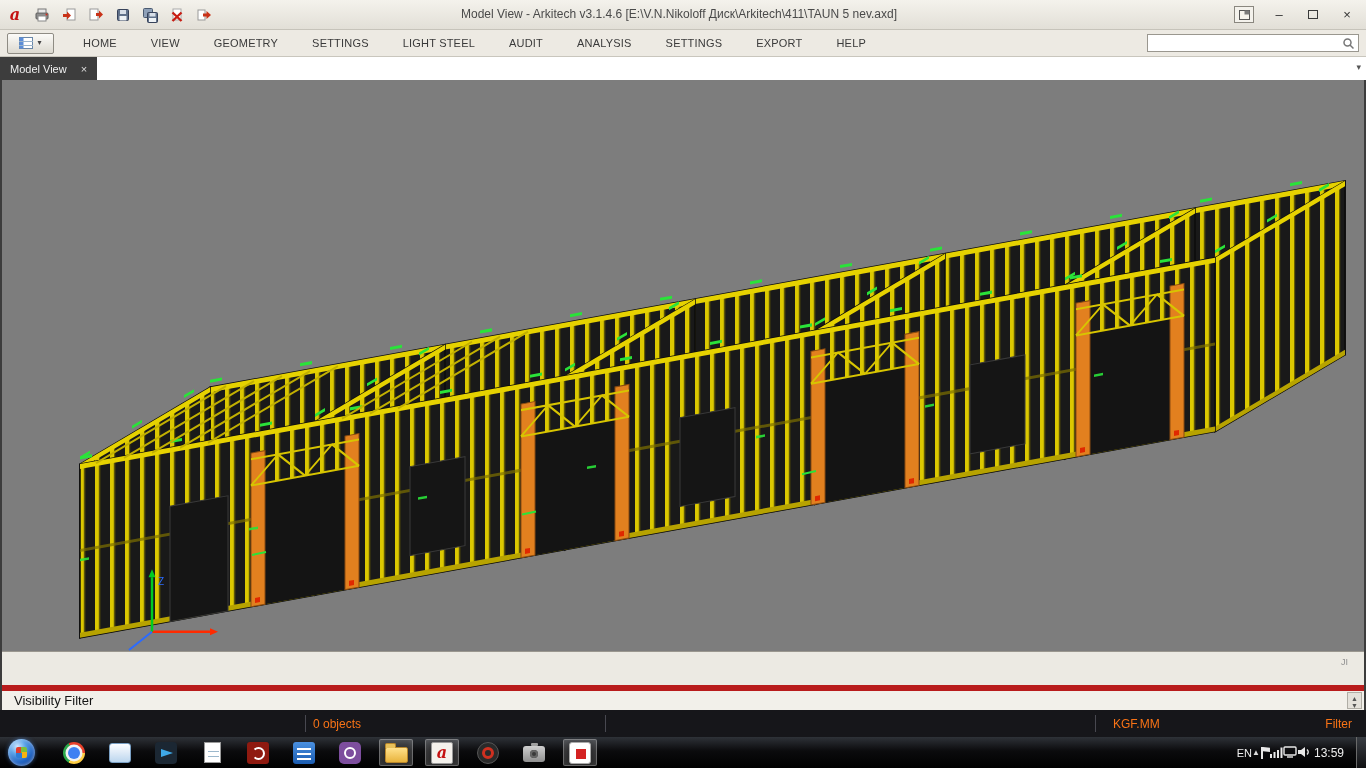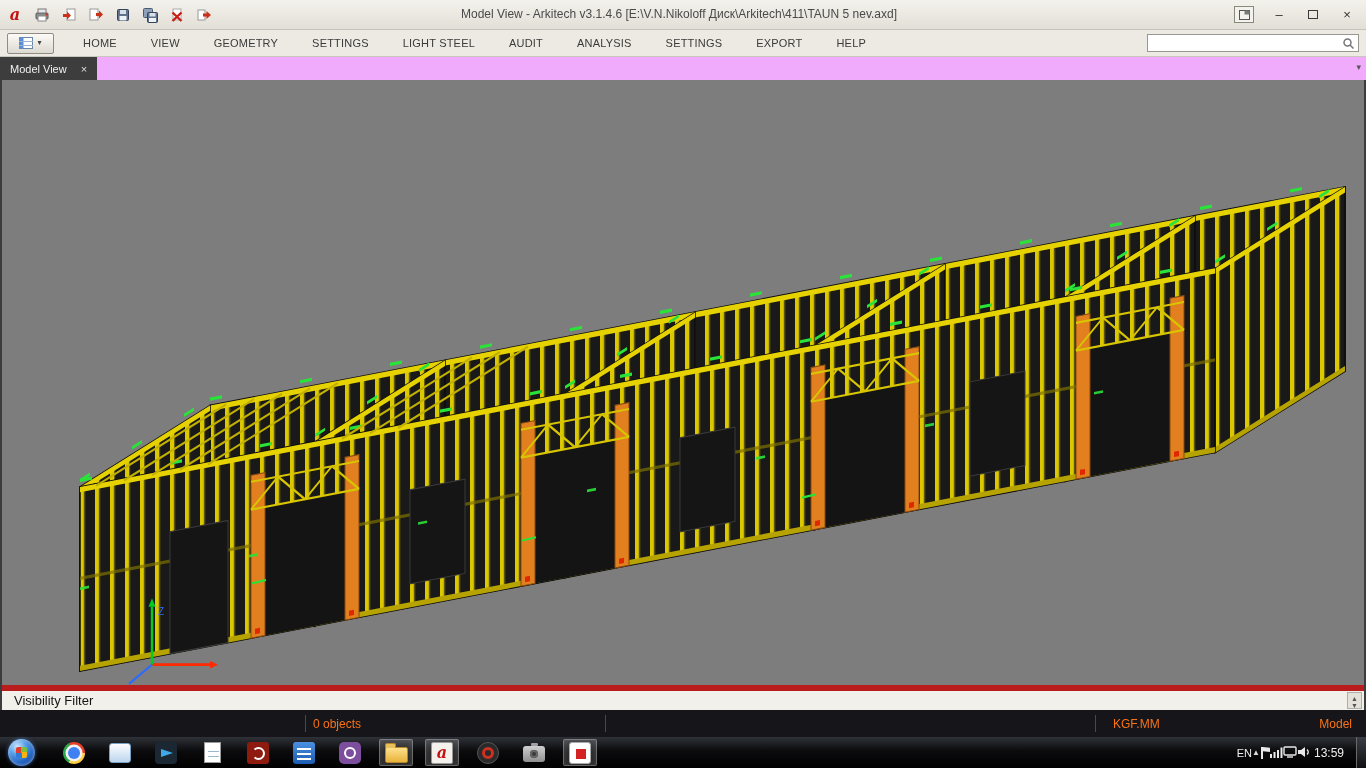--- a/index.html
+++ b/index.html
@@ -22,21 +22,21 @@
   .menubar{flex:0 0 27px;background:#edeae3;border-bottom:1px solid #c9c6bd;display:flex;align-items:center}
   .menu-btn{margin-left:7px;width:47px;height:21px;background:linear-gradient(#fcfbf8,#dcd9d0);border:1px solid #8f8c84;border-radius:2px;display:flex;align-items:center;justify-content:center;gap:4px}
   .menu-btn .caret{font-size:8px;color:#444;line-height:1}
   .menu-items{display:flex;margin-left:12px}
   .menu-item{padding:0 17px;font-size:11px;color:#3a3a3a;line-height:26px;letter-spacing:.2px;white-space:nowrap}
   .searchbox{margin-left:auto;margin-right:7px;width:212px;height:18px;background:#fff;border:1px solid #9a978f;display:flex;align-items:center}
   .searchbox input{flex:1;border:none;outline:none;font-size:11px;padding-left:4px;background:transparent;font-family:"Liberation Sans",sans-serif}
   .search-ic{margin-right:3px;display:flex}
 
   
-  .tabstrip{flex:0 0 23px;background:#f0abfc;display:flex;align-items:flex-end;position:relative}
+  .tabstrip{flex:0 0 23px;background:#ffffff;display:flex;align-items:flex-end;position:relative}
   .tab{height:23px;background:#3d3d3d;color:#f0f0f0;display:flex;align-items:center;padding:0 10px;font-size:11px;gap:14px}
   .tab-close{font-size:11px;color:#ddd}
   .strip-caret{position:absolute;right:5px;top:5px;font-size:9px;color:#555}
 
   
   .frame{flex:1;display:flex;flex-direction:column;min-height:0;border-left:2px solid #3c3c3c;border-right:2px solid #3c3c3c}
   .viewport{flex:1;position:relative;background:#7d7d7d;min-height:0}
   .viewport svg{position:absolute;inset:0;width:100%;height:100%}
 
   .bottom-strip{flex:0 0 34px;background:#eceae3;position:relative;border-top:1px solid #9a978f}
@@ -343,37 +343,40 @@
           <line x1="150" y1="546" x2="208" y2="546" stroke="#ff2a00" stroke-width="2.5"></line>
           <polygon points="208,542.5 216,546 208,549.5" fill="#ff2a00"></polygon>
           <line x1="150" y1="546" x2="150" y2="492" stroke="#00cc22" stroke-width="2.5"></line>
           <polygon points="146.5,492 150,484 153.5,492" fill="#00cc22"></polygon>
           <line x1="150" y1="546" x2="127" y2="564" stroke="#2b6bff" stroke-width="2"></line>
           <text x="156" y="500" font-size="10" fill="#2b6bff">Z</text>
         </g>
       </svg>
     </div>
 
+    <div class="bottom-strip">
+      <span class="handle-ji">JI</span>
+    </div>
 
     <div class="filter-row">
       <span class="filter-title">Visibility Filter</span>
       <div class="spinner">
         <span>▲</span>
         <span>▼</span>
       </div>
     </div>
   </div>
 
   <div class="statusbar">
     <div class="sep" style="left:305px"></div>
     <div class="sep" style="left:605px"></div>
     <div class="sep" style="left:1095px"></div>
     <span class="st" style="left:313px">0 objects</span>
     <span class="st" style="left:1113px">KGF.MM</span>
-    <span class="st" style="right:14px">Model</span>
+    <span class="st" style="right:14px">Filter</span>
   </div>
 
   <div class="taskbar">
     <div class="start-orb"></div>
     <div class="tb-icons">
       <div class="tb-icon">
           <div class="i-chrome"></div>
         </div>
       <div class="tb-icon">
           <div class="i-window"></div>

